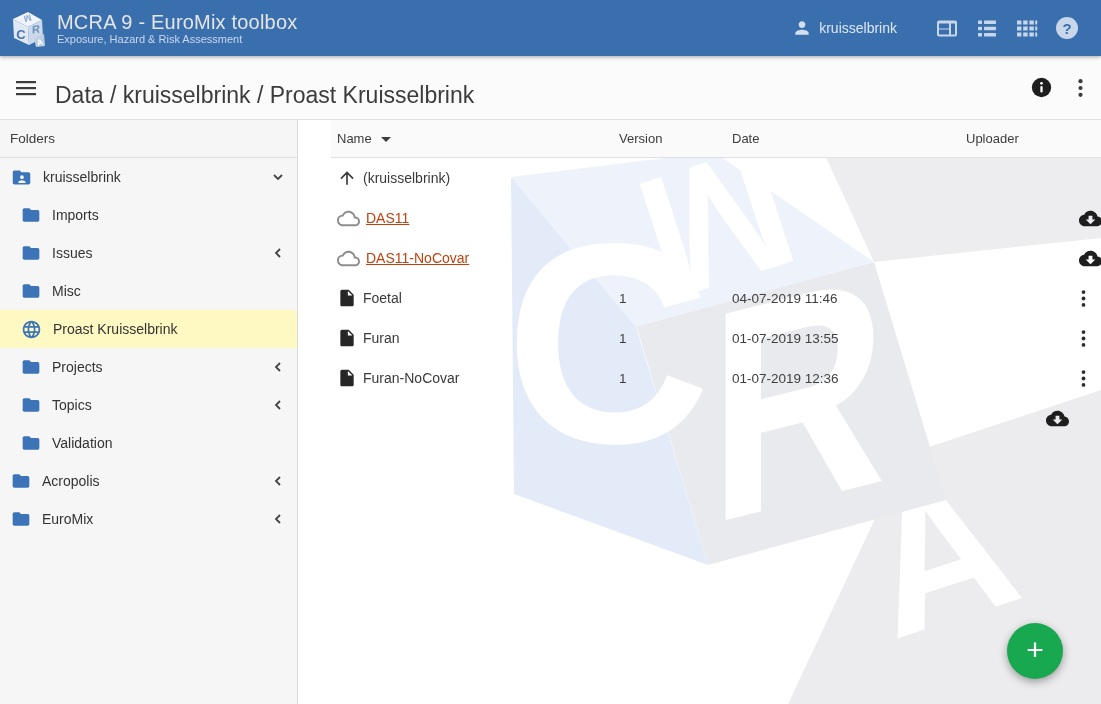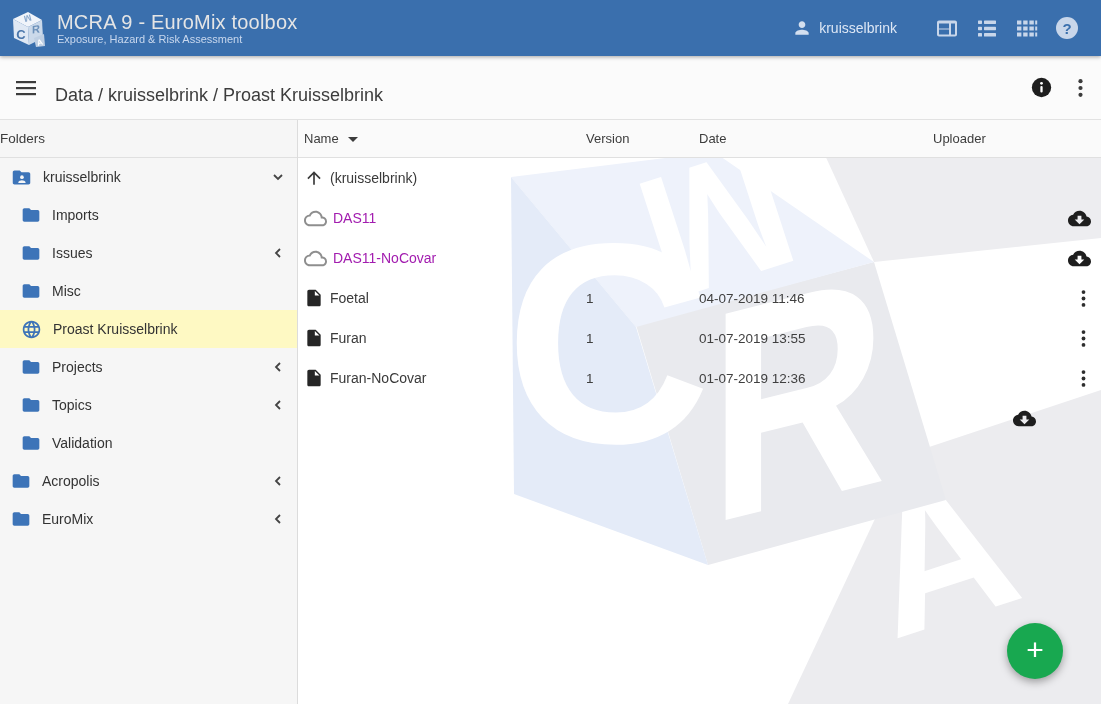--- a/index.html
+++ b/index.html
@@ -22,54 +22,54 @@
   .user-chip { display:flex; align-items:center; gap:7px; color:#dde7f5; font-size:14px; margin-right:30px; cursor:pointer; }
   .tb-btn { width:24px; height:24px; margin:0 8px; display:flex; align-items:center; justify-content:center; cursor:pointer; }
   .help-circle { width:22px; height:22px; border-radius:50%; background:#c8d6ea; color:#3a6fad;
     font-size:15px; font-weight:700; display:flex; align-items:center; justify-content:center; }
   
   .crumbbar {
     height:64px; background:#fbfbfb; border-bottom:1px solid #e2e2e2;
     display:flex; align-items:center; padding:0 18px 0 16px; position:relative; z-index:10;
   }
   .hamburger { margin-right:19px; cursor:pointer; display:flex; }
-  .crumb-text { font-size:18px; color:#3c3c3c;margin-top:16px; }
+  .crumb-text { font-size:23px; color:#3c3c3c;margin-top:16px; }
   .crumb-actions { margin-left:auto; display:flex; align-items:center; gap:26px; }
   .icon-btn { cursor:pointer; display:flex; align-items:center; justify-content:center; }
   
   .content { display:flex; height:584px; }
   .sidebar { width:298px; background:#f6f6f6; border-right:1px solid #dcdcdc; flex:none; }
   .sidebar-header {
     height:38px; border-bottom:1px solid #e0e0e0; display:flex; align-items:center;
-    font-size:13.5px; color:#3c3c3c;
+    padding-left:10px; font-size:13.5px; color:#3c3c3c;
   }
   .s-item { height:38px; display:flex; align-items:center; cursor:pointer; }
   .s-item.lvl0 { padding-left:11px; }
   .s-item.lvl1 { padding-left:21px; }
   .s-item.selected { background:#fef9c3; }
   .s-label { margin-left:11px; font-size:14px; color:#333; }
   .chev { margin-left:auto; margin-right:11px; display:flex; }
   
   .main { flex:1; position:relative; overflow:hidden; background:#fff; }
   .watermark { position:absolute; left:0; top:0; z-index:0; pointer-events:none; }
   .watermark text { font-family:"Liberation Sans", sans-serif; font-weight:700; fill:#ffffff; }
   .thead, .frow {
     display:grid; grid-template-columns:282px 113px 234px 113px 1fr;
-    align-items:center; padding-left:6px; position:relative; z-index:1;
+    align-items:center; padding-left:6px; position:relative; z-index:1;margin-left:33px;
   }
   .thead {
     height:38px; background:#fafafa; border-bottom:1px solid #e0e0e0;
     font-size:13px; color:#3c3c3c;
   }
   .th-name { display:flex; align-items:center; gap:9px; cursor:pointer; }
   .sort-tri { width:0; height:0; border-left:5px solid transparent; border-right:5px solid transparent; border-top:5px solid #3c3c3c; margin-top:1px; }
   .frow { height:40px; font-size:14px; color:#3a3a3a; cursor:pointer; }
   .name-cell { display:flex; align-items:center; gap:6px; }
   .name-cell .nm { white-space:nowrap; }
-  .frow.muted .nm { color:#a21caf; }
+  .frow.muted .nm { color:#c2410c;text-decoration:underline; }
   .cell { font-size:13.5px; color:#3f3f3f; }
   .actions { display:flex; justify-content:flex-end; padding-right:10px; }
   .menu-pad { padding-right:15px; }
   
   .fab {
     position:absolute; width:56px; height:56px; border-radius:50%; right:38px; bottom:25px;
     background:#18a850; border:none; color:#fff; font-size:30px; font-weight:400;
     display:flex; align-items:center; justify-content:center; z-index:6; cursor:pointer;
     box-shadow:0 3px 8px rgba(0,0,0,.35); padding:0 0 3px 0; font-family:"Liberation Sans",sans-serif;
   }

